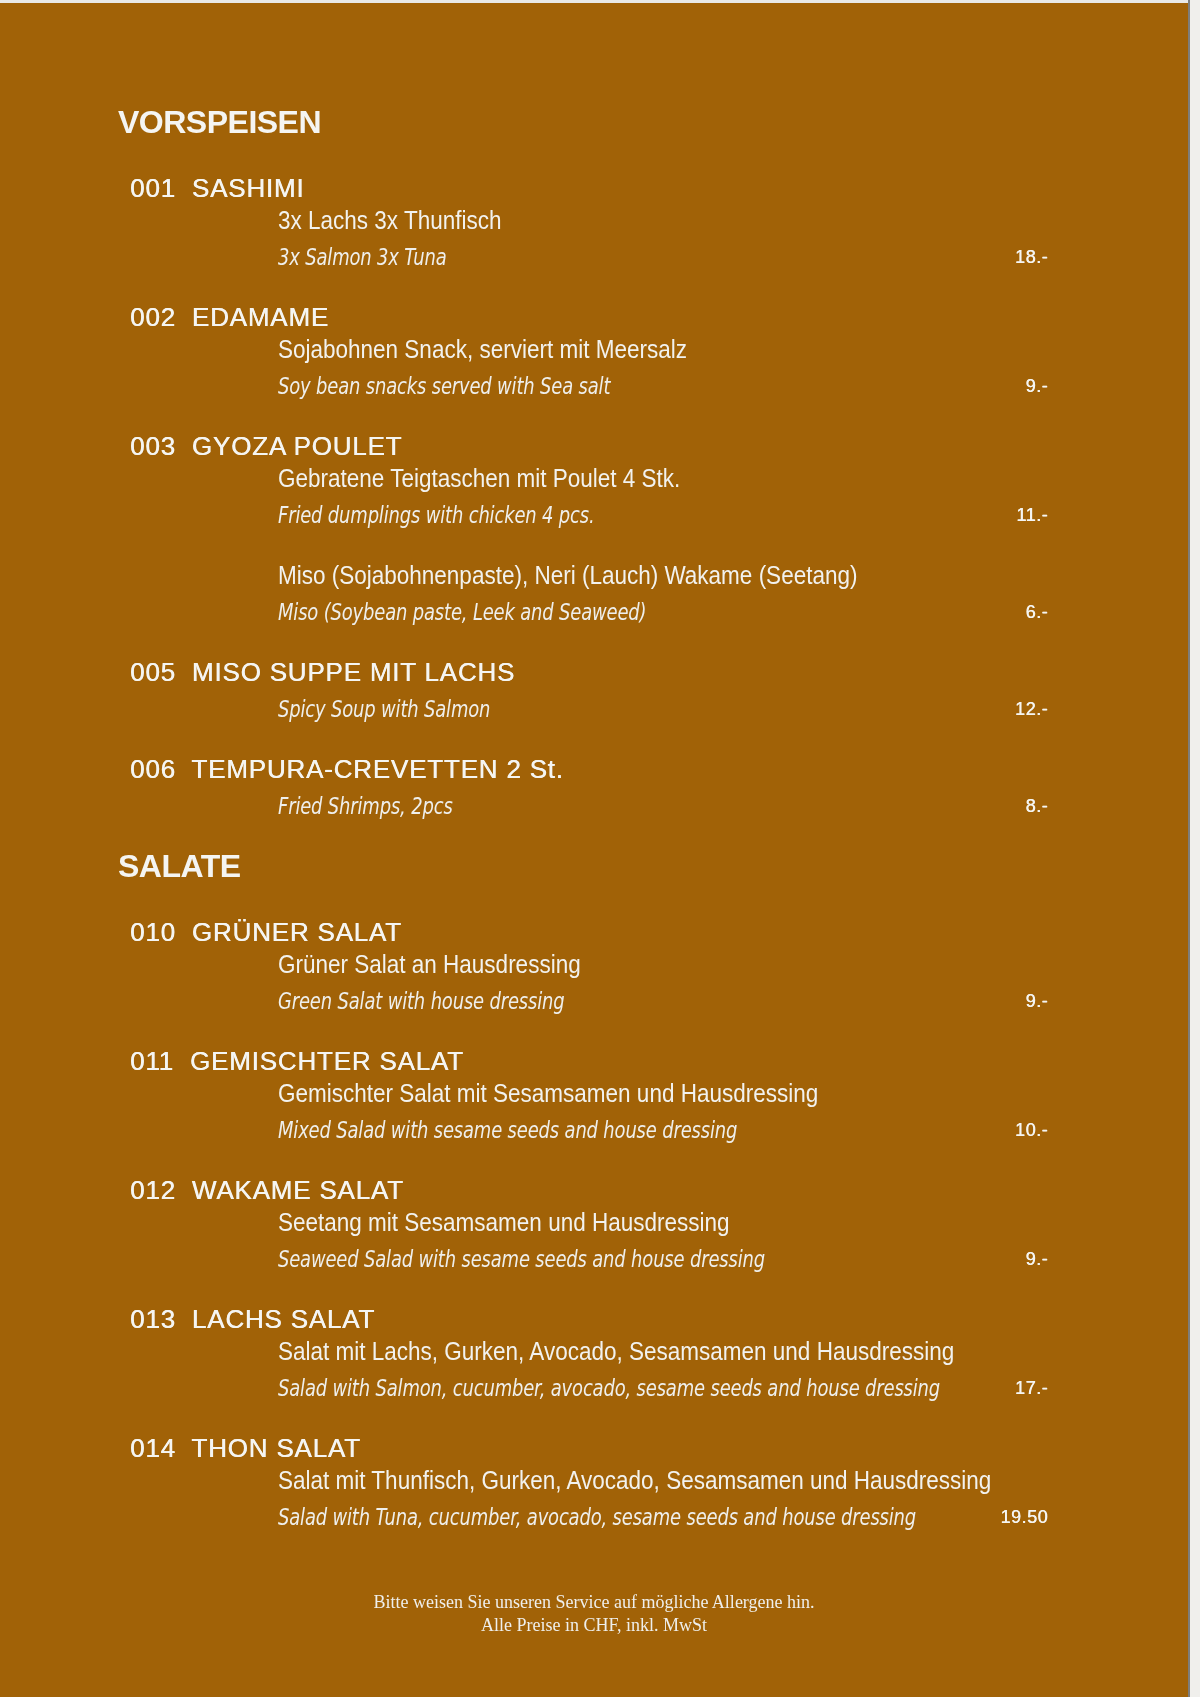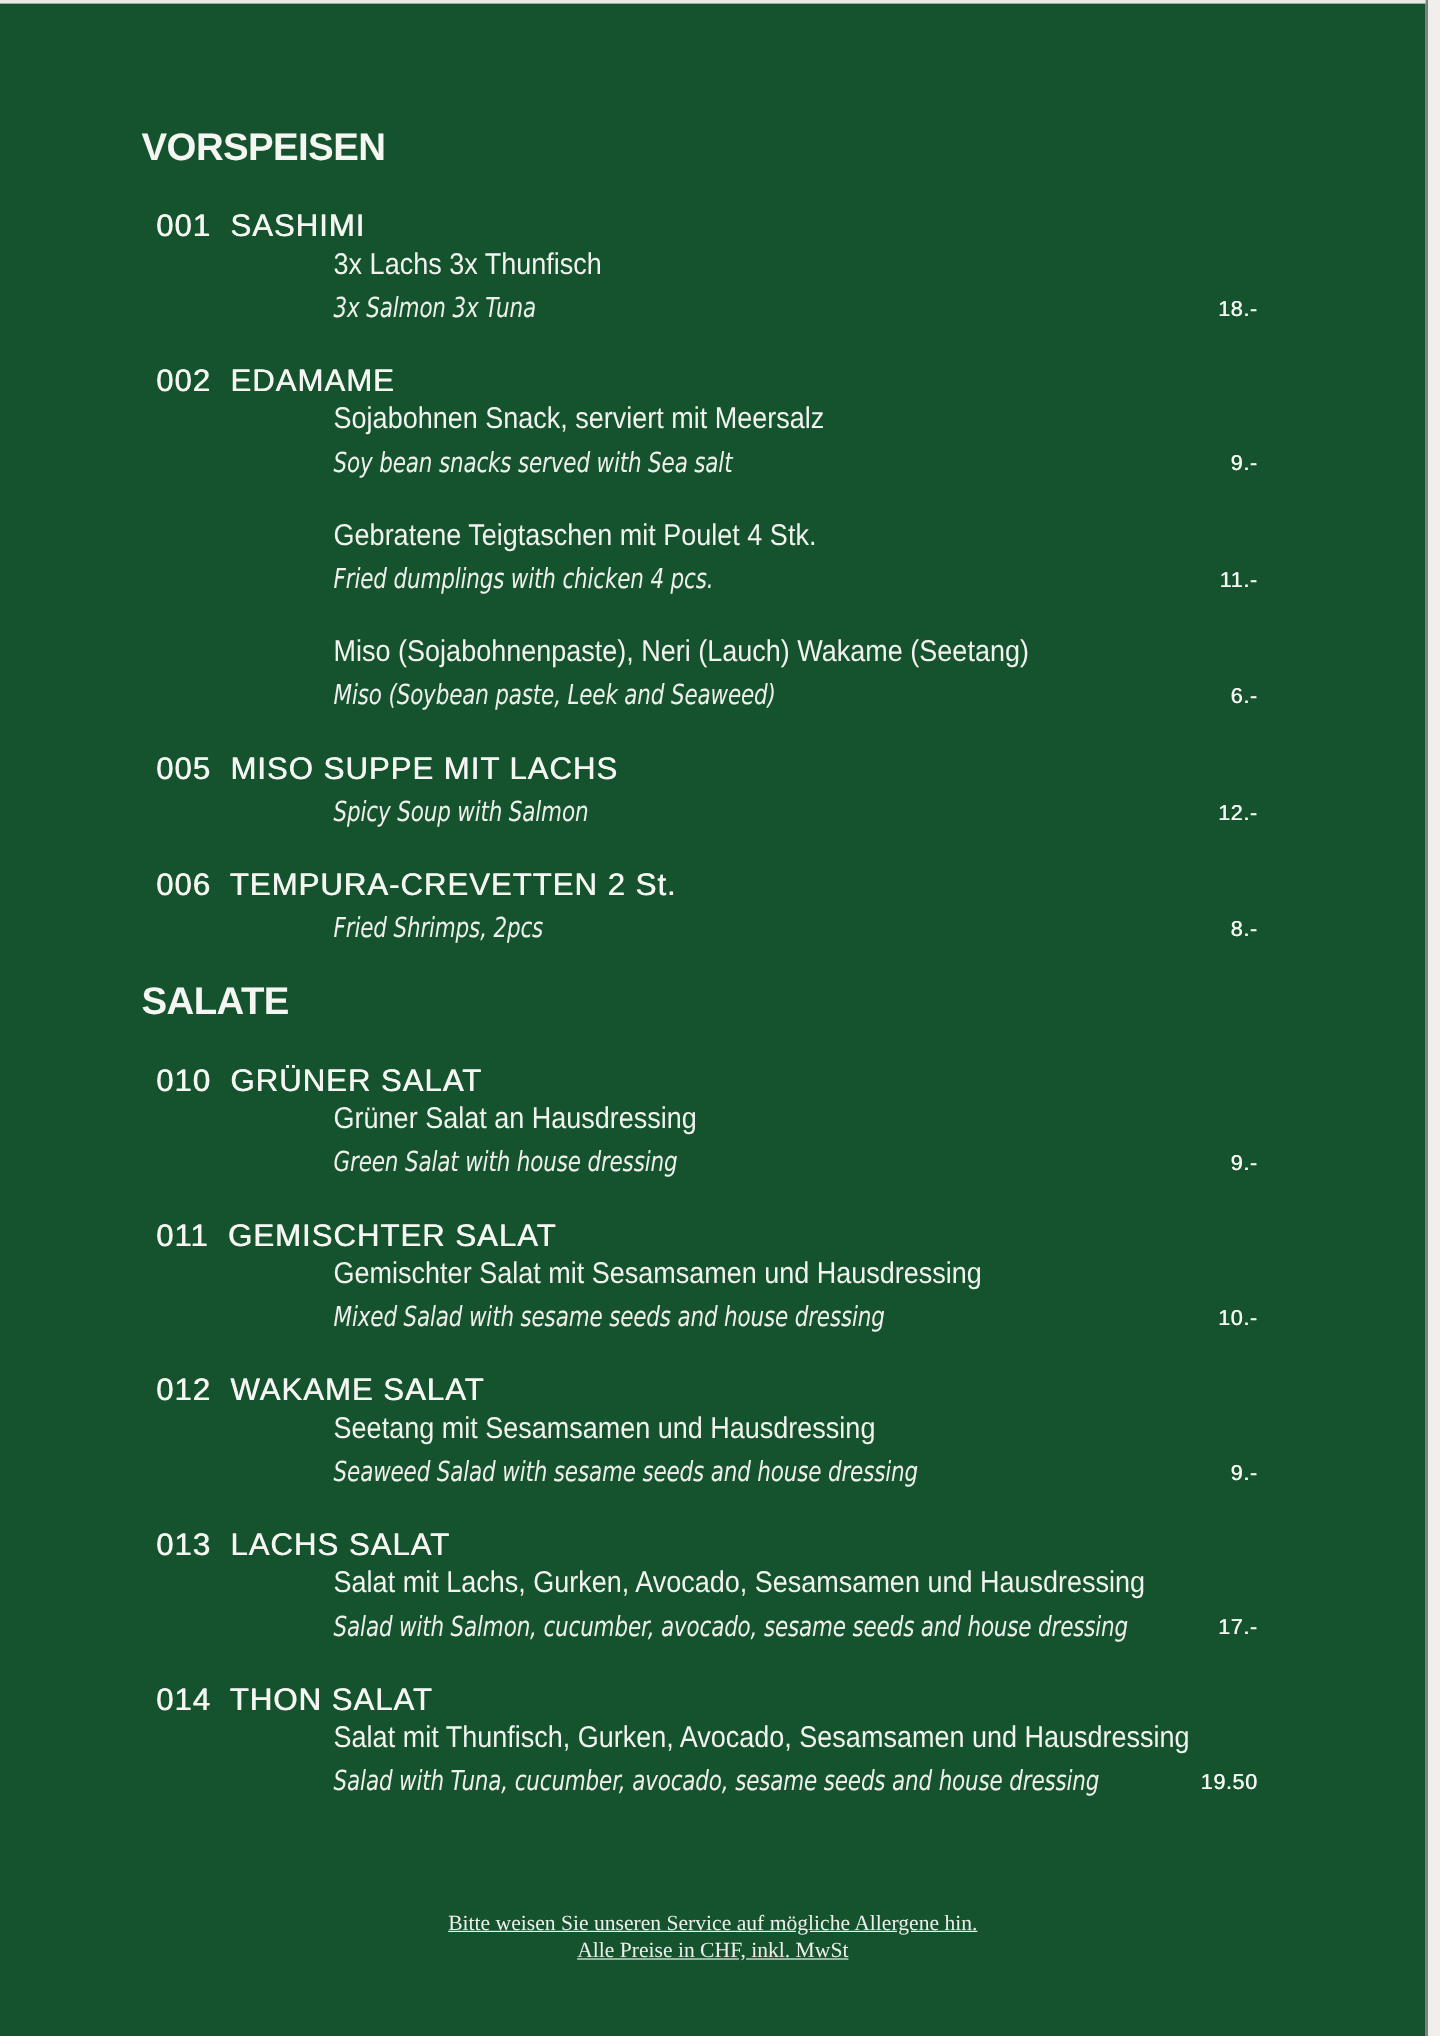--- a/index.html
+++ b/index.html
@@ -1,19 +1,19 @@
 <!DOCTYPE html>
 <html><head>
 <meta charset="utf-8">
 <style>
   html, body { margin: 0; padding: 0; background: #1c1c1c; }
   .page {
     position: relative;
     width: 1200px; height: 1697px;
-    background: #14532d;
+    background: #a16207;
     overflow: hidden;
     color: #f5f5f2;
     font-family: "Liberation Sans", "DejaVu Sans", sans-serif;
   }
   .scan-edge-top {
     position: absolute; top: 0; left: 0; right: 0; height: 3px;
     background: #e9e9e6;
   }
   .scan-edge-right {
     position: absolute; top: 0; right: 0; bottom: 0; width: 12px;
@@ -68,21 +68,20 @@
     letter-spacing: 0.5px;
     text-shadow: 0.4px 0 0 currentColor;
     color: #f5f5f2;
   }
   .footer {
     position: absolute; top: 1591px; left: 0; width: 1188px;
     text-align: center;
     font-family: "Liberation Serif", "DejaVu Serif", serif;
     font-size: 18px; line-height: 23px;
     color: #efefec;
-    text-decoration: underline;
   }
 </style>
 </head>
 <body>
 
 <div class="page">
   <div class="scan-edge-top"></div>
   <div class="scan-edge-right"></div>
 
   <main class="content" id="sections-root">
@@ -105,20 +104,23 @@
       <span class="item-number">002</span><span class="item-name"> EDAMAME</span>
     </div>
     <div class="desc-de">Sojabohnen Snack, serviert mit Meersalz</div>
     <div class="row-en">
       <span class="desc-en">Soy bean snacks served with Sea salt</span>
       <span class="price">9.-</span>
     </div>
   </article>
 
   <article class="menu-item">
+    <div class="item-header">
+      <span class="item-number">003</span><span class="item-name"> GYOZA POULET</span>
+    </div>
     <div class="desc-de">Gebratene Teigtaschen mit Poulet 4 Stk.</div>
     <div class="row-en">
       <span class="desc-en">Fried dumplings with chicken 4 pcs.</span>
       <span class="price">11.-</span>
     </div>
   </article>
 
   <article class="menu-item">
     <div class="desc-de">Miso (Sojabohnenpaste), Neri (Lauch) Wakame (Seetang)</div>
     <div class="row-en">

